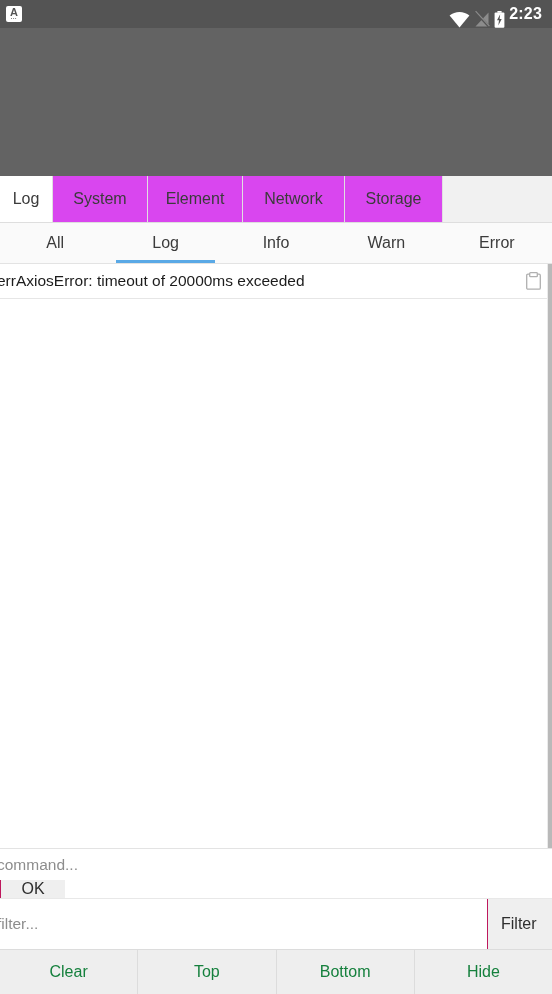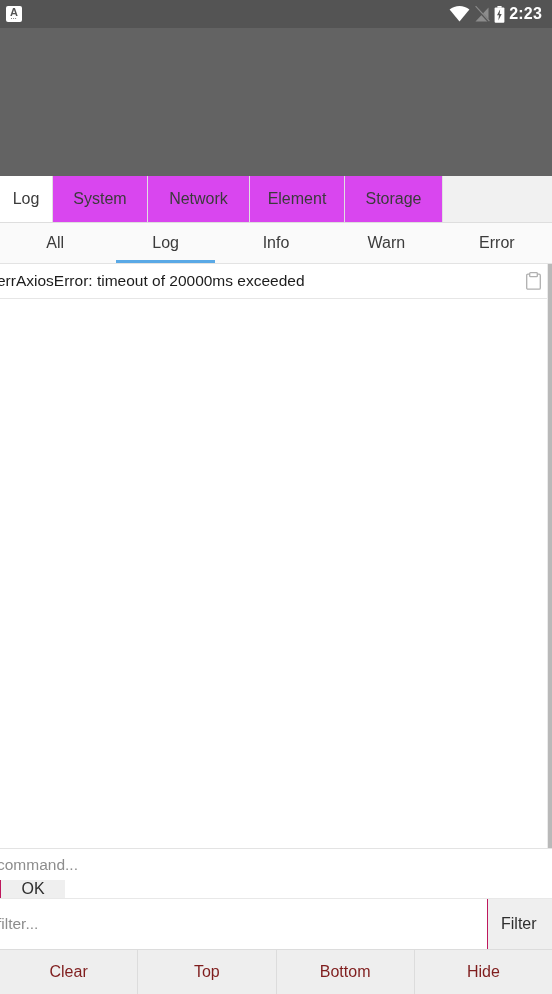--- a/index.html
+++ b/index.html
@@ -28,21 +28,21 @@
     padding: 0 10px 0 6px;
   }
   .status-left {
     display: flex;
     align-items: center;
     gap: 6px;
     flex: 1;
   }
   .status-right {
     display: flex;
-    align-items: center;
+    align-items: flex-end;
     gap: 4px;
   }
   .app-badge {
     width: 16px;
     height: 16px;
     background: #ffffff;
     border-radius: 2px;
     color: #545454;
     font-size: 11px;
     font-weight: bold;
@@ -265,21 +265,21 @@
     height: 44px;
     background: #eeeeee;
     display: flex;
     box-sizing: border-box;
   }
   .bottombar .bbtn {
     flex: 1 1 0;
     text-align: center;
     line-height: 44px;
     font-size: 16px;
-    color: #7f1d1d;
+    color: #15803d;
     border-right: 1px solid #dcdcdc;
     box-sizing: border-box;
   }
   .bottombar .bbtn:last-child { border-right: none; }
 </style>
 </head>
 <body>
 
 <div class="statusbar">
   <div class="status-left">
@@ -310,22 +310,22 @@
     </span>
     <span class="status-time">2:23</span>
   </div>
 </div>
 
 <div class="webview"></div>
 
 <div class="tabbar">
   <div class="tab t0 active">Log</div>
   <div class="tab t1">System</div>
+  <div class="tab t3">Element</div>
   <div class="tab t2">Network</div>
-  <div class="tab t3">Element</div>
   <div class="tab t4">Storage</div>
   <div class="tab-filler"></div>
 </div>
 
 <div class="subtabbar">
   <div class="subtab">
     <span>All</span>
     
   </div>
   <div class="subtab active">

